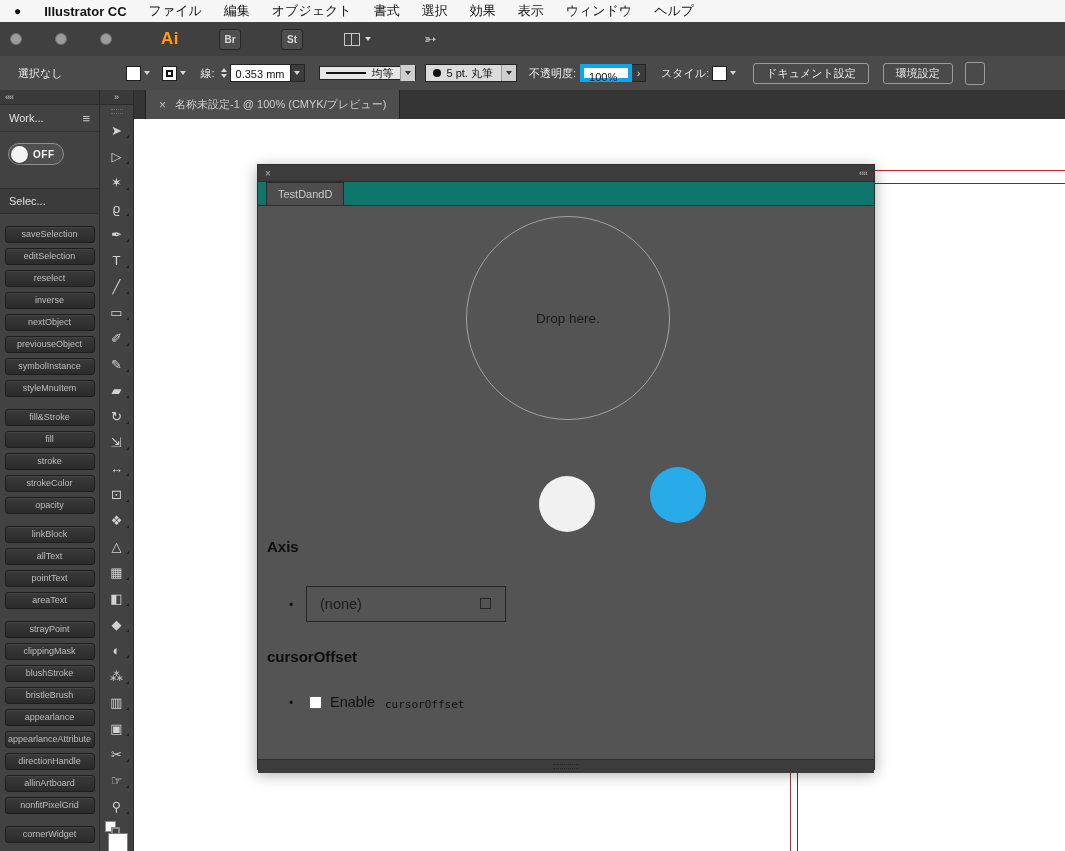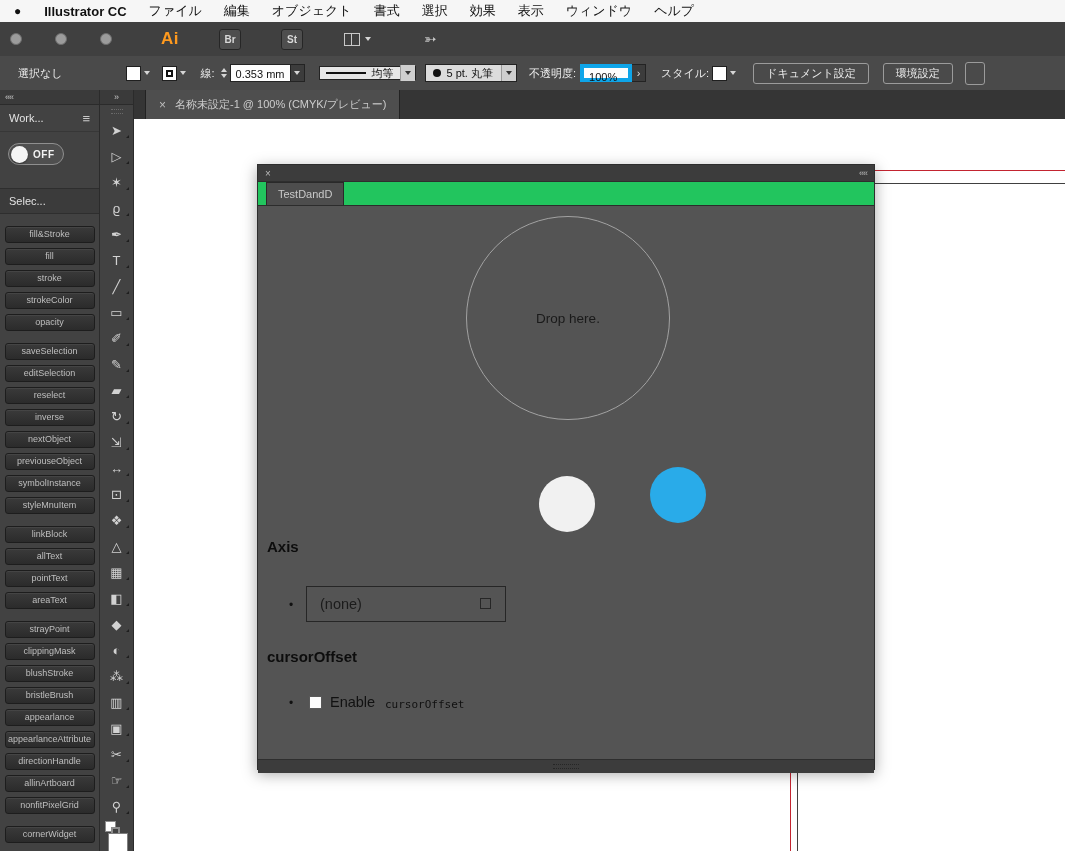--- a/index.html
+++ b/index.html
@@ -103,21 +103,21 @@
   .guide{position:absolute;}
   .guide.red{background:#c32430;}
   .guide.dark{background:#404040;}
 
   
   .sui-panel{position:absolute;left:123px;top:45px;width:618px;height:606px;background:#545454;
              box-shadow:0 4px 14px rgba(0,0,0,.35);border:1px solid #2e2e2e;box-sizing:border-box;}
   .p-header{height:16px;background:#3c3c3c;display:flex;align-items:center;justify-content:space-between;
             padding:0 7px;color:#b9b9b9;font-size:10px;border-bottom:1px solid #2e2e2e;}
   .p-collapse{letter-spacing:-1px;font-size:9px;}
-  .p-tabs{height:23px;background:#22c55e;display:flex;align-items:flex-end;padding-left:8px;border-bottom:1px solid #2c2c2c;}
+  .p-tabs{height:23px;background:#0f766e;display:flex;align-items:flex-end;padding-left:8px;border-bottom:1px solid #2c2c2c;}
   .p-tab{height:23px;background:#4d4d4d;color:#c9c9c9;font-size:11px;display:flex;align-items:center;
          padding:0 11px;border:1px solid #292929;border-bottom:none;box-sizing:border-box;}
   .p-body{position:relative;height:553px;color:#141414;overflow:hidden;}
   .drop-circle{position:absolute;left:208px;top:10px;width:202px;height:202px;border:1px solid #a2a2a2;
                border-radius:50%;display:flex;align-items:center;justify-content:center;}
   .drop-text{font-size:13.5px;color:#1a1a1a;}
   .circle{position:absolute;width:56px;height:56px;border-radius:50%;}
   .circle.white{left:281px;top:270px;background:#f1f1f1;}
   .circle.blue{left:392px;top:261px;background:#29ABE9;}
   .p-h1{position:absolute;left:9px;font-size:15px;font-weight:bold;color:#0d0d0d;}
@@ -235,35 +235,35 @@
       <span class="toggle-pill">
         <span class="knob"></span>
         <span class="off-label">OFF</span>
       </span>
     </div>
     <div class="selec-row">
       <span>Selec...</span>
     </div>
     <div class="btn-groups">
       <div class="btn-group">
-        <button class="dbtn">fill&amp;Stroke</button>
-        <button class="dbtn">fill</button>
-        <button class="dbtn">stroke</button>
-        <button class="dbtn">strokeColor</button>
-        <button class="dbtn">opacity</button>
-      </div>
-      <div class="btn-group">
         <button class="dbtn">saveSelection</button>
         <button class="dbtn">editSelection</button>
         <button class="dbtn">reselect</button>
         <button class="dbtn">inverse</button>
         <button class="dbtn">nextObject</button>
         <button class="dbtn">previouseObject</button>
         <button class="dbtn">symbolInstance</button>
         <button class="dbtn">styleMnuItem</button>
+      </div>
+      <div class="btn-group">
+        <button class="dbtn">fill&amp;Stroke</button>
+        <button class="dbtn">fill</button>
+        <button class="dbtn">stroke</button>
+        <button class="dbtn">strokeColor</button>
+        <button class="dbtn">opacity</button>
       </div>
       <div class="btn-group">
         <button class="dbtn">linkBlock</button>
         <button class="dbtn">allText</button>
         <button class="dbtn">pointText</button>
         <button class="dbtn">areaText</button>
       </div>
       <div class="btn-group">
         <button class="dbtn">strayPoint</button>
         <button class="dbtn">clippingMask</button>

